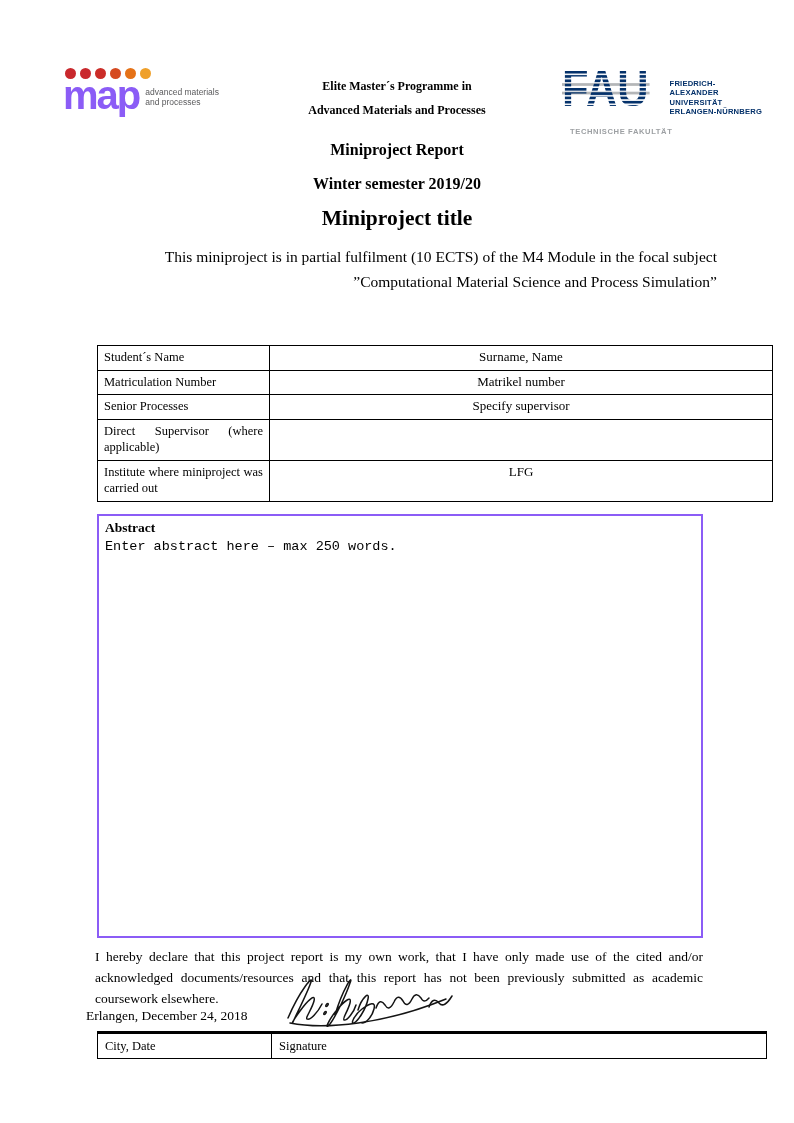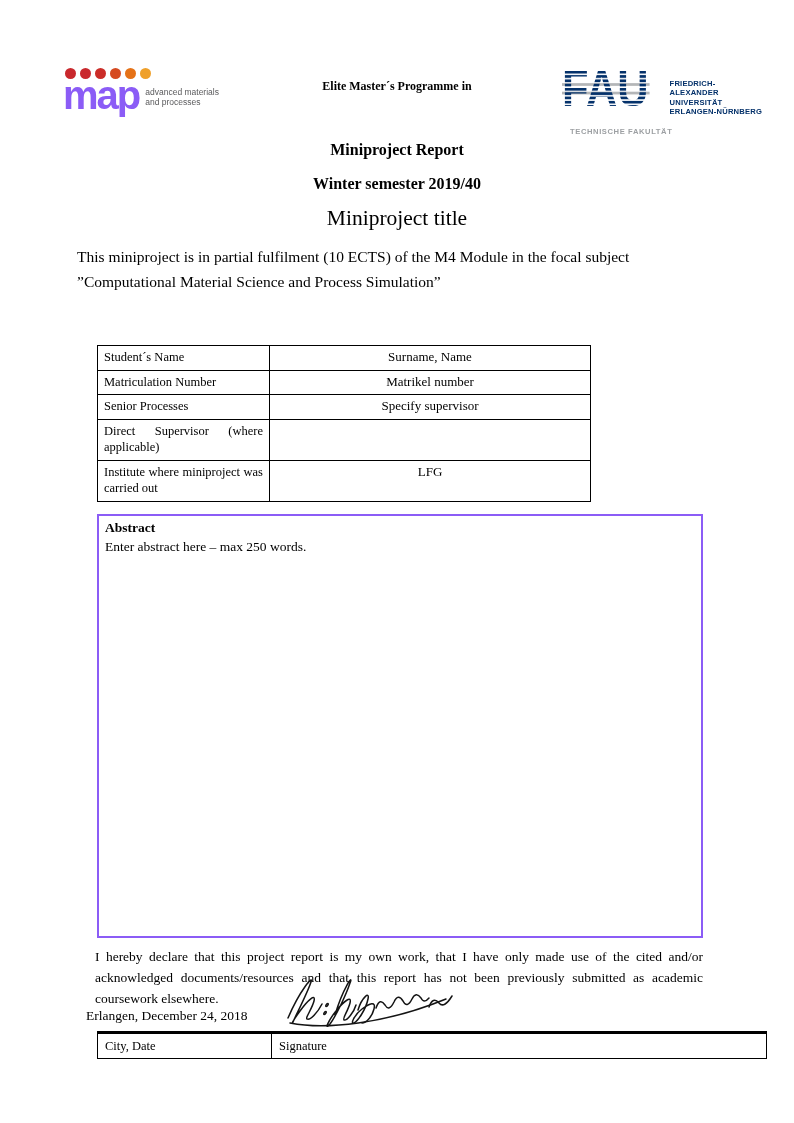--- a/index.html
+++ b/index.html
@@ -27,46 +27,46 @@
   .fau-rows{display:flex;align-items:flex-start;}
   .fau-name{margin-left:20px;margin-top:13px;}
   .fau-name-line{font-size:7.6px;font-weight:bold;color:#04316a;line-height:9.4px;letter-spacing:0.2px;}
   .fau-faculty{font-size:7.6px;font-weight:bold;color:#9da0a3;letter-spacing:0.6px;margin-top:10px;margin-left:8px;}
 
   
   .center-text{left:0;right:0;text-align:center;}
   .programme{top:74px;font-size:12px;font-weight:bold;line-height:24px;}
   .report-type{top:141px;font-size:16px;font-weight:bold;}
   .semester{top:175px;font-size:16px;font-weight:bold;}
-  .project-title{top:206px;font-size:21.5px;font-weight:normal;}
-  .fulfilment{top:245px;left:77px;width:640px;font-size:15.5px;line-height:24.5px;text-align:left;}
+  .project-title{top:206px;font-size:21.5px;font-weight:bold;}
+  .fulfilment{top:245px;left:77px;width:640px;font-size:15.5px;line-height:24.5px;text-align:right;}
 
   
   .info-table{left:97px;top:345px;}
   table{border-collapse:collapse;}
-  .info-table table{width:494px;table-layout:fixed;padding-left:32px;}
+  .info-table table{width:676px;table-layout:fixed;padding-left:32px;}
   .info-table td{
     border:1px solid #000;vertical-align:top;padding:3px 6px;
     font-size:12.5px;line-height:16px;
   }
   .info-table td.label-cell{width:159px;text-align:justify;}
   .info-table td.value-cell{text-align:center;font-size:13px;}
   .info-table tr:nth-child(1) td{height:18px;}
   .info-table tr:nth-child(2) td{height:17px;}
   .info-table tr:nth-child(3) td{height:18px;}
   .info-table tr:nth-child(4) td{height:34px;}
   .info-table tr:nth-child(5) td{height:34px;}
 
   
   .abstract-box{
     left:97px;top:514px;width:606px;height:424px;border:2px solid #8b5cf6;
     box-sizing:border-box;padding:3px 6px;
   }
   .abstract-heading{font-size:13.5px;font-weight:bold;line-height:18px;}
-  .abstract-body{font-size:13.5px;line-height:19px;}
+  .abstract-body{font-size:13.5px;line-height:19px;font-family:Liberation Mono, monospace;}
 
   
   .declaration{left:95px;top:946px;width:608px;font-size:13.5px;line-height:21px;text-align:justify;}
   .place-date{left:86px;top:1008px;font-size:13.5px;}
   .signature{left:283px;top:972px;}
 
   
   .sig-table{left:97px;top:1031px;}
   .sig-table table{width:670px;table-layout:fixed;}
   .sig-table td{
@@ -91,20 +91,21 @@
     <div class="map-wordmark">map</div>
     <div class="map-tagline">
       <div>advanced materials</div>
       <div>and processes</div>
     </div>
   </div>
 </div>
 
 <div class="abs center-text programme">
   <div>Elite Master´s Programme in</div>
+  <div>Advanced Materials and Processes</div>
 </div>
 
 <div class="abs fau-logo">
   <div class="fau-rows">
     <svg width="90" height="44" viewBox="0 0 90 44">
       <defs>
         <pattern id="bluestripes" width="4" height="4.4" patternUnits="userSpaceOnUse">
           <rect width="4" height="2.8" y="0" fill="#04316a"></rect>
         </pattern>
       </defs>
@@ -115,21 +116,21 @@
     <div class="fau-name">
       <div class="fau-name-line">FRIEDRICH-ALEXANDER</div>
       <div class="fau-name-line">UNIVERSITÄT</div>
       <div class="fau-name-line">ERLANGEN-NÜRNBERG</div>
     </div>
   </div>
   <div class="fau-faculty">TECHNISCHE FAKULTÄT</div>
 </div>
 
 <div class="abs center-text report-type">Miniproject Report</div>
-<div class="abs center-text semester">Winter semester 2019/40</div>
+<div class="abs center-text semester">Winter semester 2019/20</div>
 <div class="abs center-text project-title">Miniproject title</div>
 <div class="abs fulfilment">This miniproject is in partial fulfilment (10 ECTS) of the M4 Module in the focal subject ”Computational Material Science and Process Simulation”</div>
 
 <div class="abs info-table">
   <table>
     <tbody>
       <tr>
         <td class="label-cell">Student´s Name</td>
         <td class="value-cell">Surname, Name</td>
       </tr>

